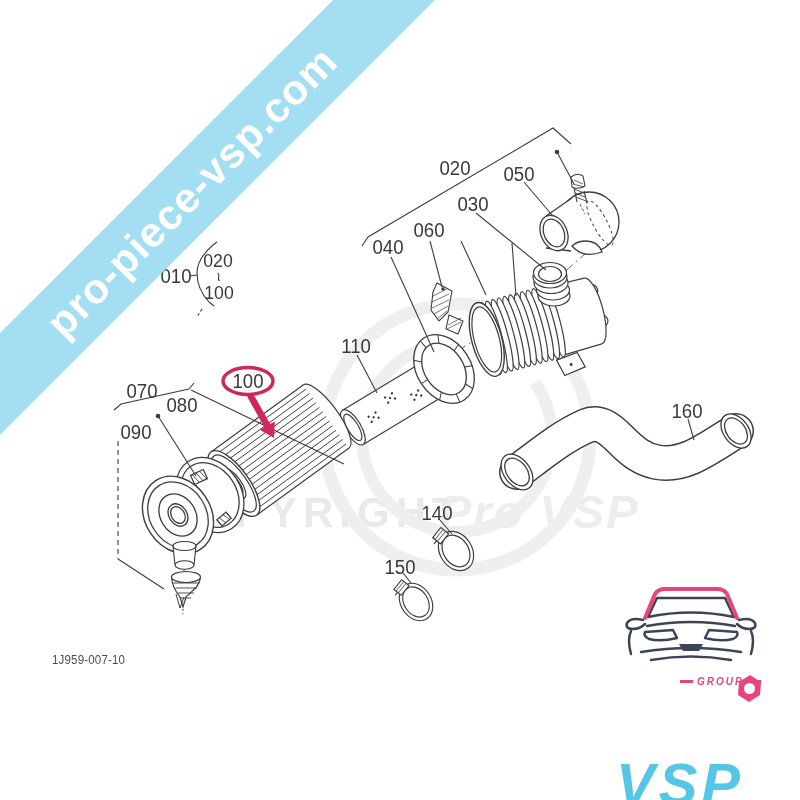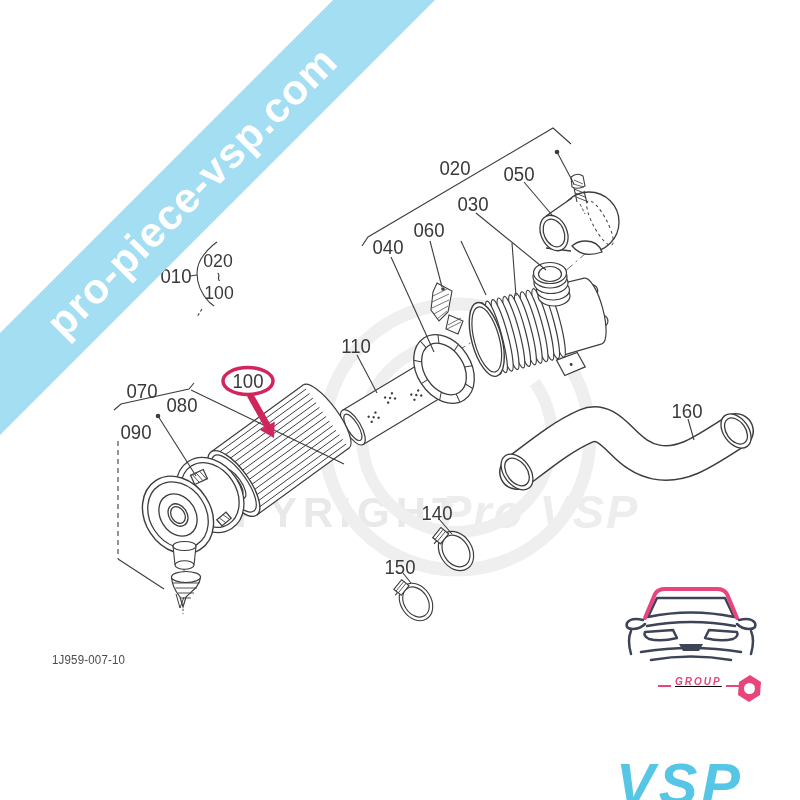--- a/index.html
+++ b/index.html
@@ -19,21 +19,21 @@
        transform:translate(-50%,-50%) rotate(80deg);}
   #drawing-number{position:absolute;left:52px;top:653px;z-index:3;font-size:12.5px;color:#4c4c4c;
        letter-spacing:.2px;transform:scaleX(.92);transform-origin:left top;}
   
   #banner{position:absolute;left:-158px;top:156px;width:700px;height:72px;z-index:4;
        background:#a3def2;transform:rotate(-45deg);display:flex;align-items:center;justify-content:center;}
   #banner span{color:#ffffff;font-size:42px;font-weight:700;letter-spacing:1px;}
   
   #logo{position:absolute;left:608px;top:584px;width:175px;height:200px;z-index:3;}
   #logo-car{position:absolute;left:8px;top:0;}
-  #logo-group{position:absolute;left:50px;top:92px;display:flex;align-items:flex-end;gap:4px;text-decoration:underline;}
+  #logo-group{position:absolute;left:72px;top:92px;display:flex;align-items:center;gap:4px;}
   #logo-group .dash{width:13px;height:2.5px;background:#e8457d;}
   #logo-group span{color:#e8457d;font-size:10px;font-weight:700;font-style:italic;letter-spacing:2px;}
   #logo-pro{position:absolute;left:8px;top:80px;font-size:62px;line-height:1;font-weight:700;
        font-style:italic;color:#3e4457;letter-spacing:0;}
   #logo-hex{position:absolute;left:128px;top:90px;}
   #logo-vsp{position:absolute;left:8px;top:134px;font-size:58px;line-height:1;font-weight:700;
        font-style:italic;color:#56c6e6;letter-spacing:4px;margin-top:37px;}
   
   #hl-100{color:#3a3a3a;}
 </style>

